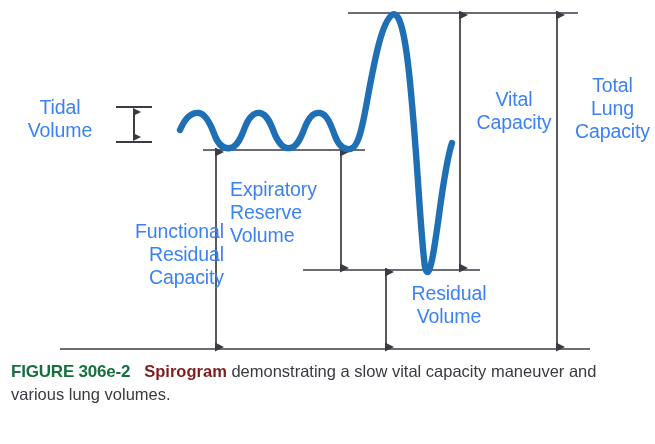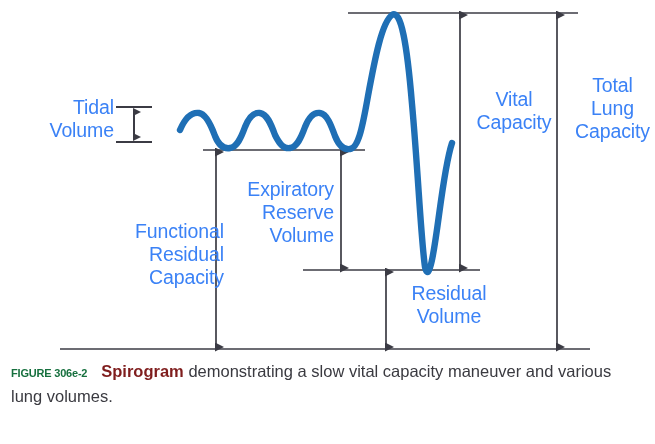--- a/index.html
+++ b/index.html
@@ -16,35 +16,35 @@
     color:#3b82f6;
     font-family:"Liberation Sans","DejaVu Sans",sans-serif;
     font-size:19.5px;
     line-height:23px;
     text-align:center;
     white-space:pre-line;
     letter-spacing:-0.1px;
   }
 
   
-  #lbl-tidal-volume      {left:6px;  top:96px;  width:108px; text-align:right;}
+  #lbl-tidal-volume      {left:6px;  top:96px;  width:108px; text-align:center;}
   #lbl-frc               {left:96px; top:220px; width:128px; text-align:right;}
-  #lbl-erv               {left:230px;top:178px; width:104px; text-align:right;}
+  #lbl-erv               {left:230px;top:178px; width:104px; text-align:left;}
   #lbl-rv                {left:392px;top:282px; width:114px; text-align:center;}
   #lbl-vc                {left:468px;top:88px;  width:92px;  }
   #lbl-tlc               {left:570px;top:74px;  width:85px;  text-align:center;}
 
   
   #caption{
     position:absolute;left:11px;top:360px;width:630px;
     font-family:"Liberation Sans","DejaVu Sans",sans-serif;
     font-size:16.5px;line-height:23px;color:#3a3a40;
   }
   #caption .figno{
-    color:#16703e;font-weight:bold;font-size:11px;letter-spacing:-0.2px;
+    color:#16703e;font-weight:bold;font-size:17px;letter-spacing:-0.2px;
   }
   #caption .term{color:#7f1d1d;font-weight:bold;margin-top:7px;}
   #caption .body{color:#3a3a40;}
 </style>
 </head>
 <body>
 
 <div id="figure">
 
   <svg width="655" height="360" viewBox="0 0 655 360">

